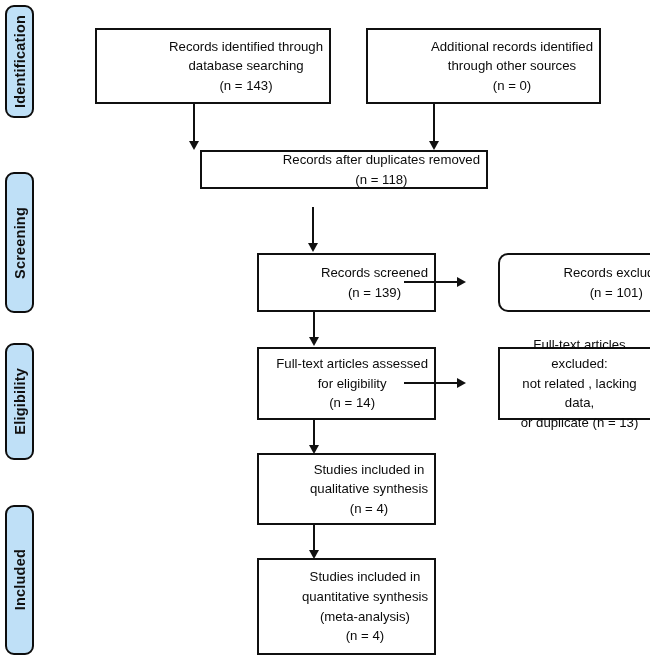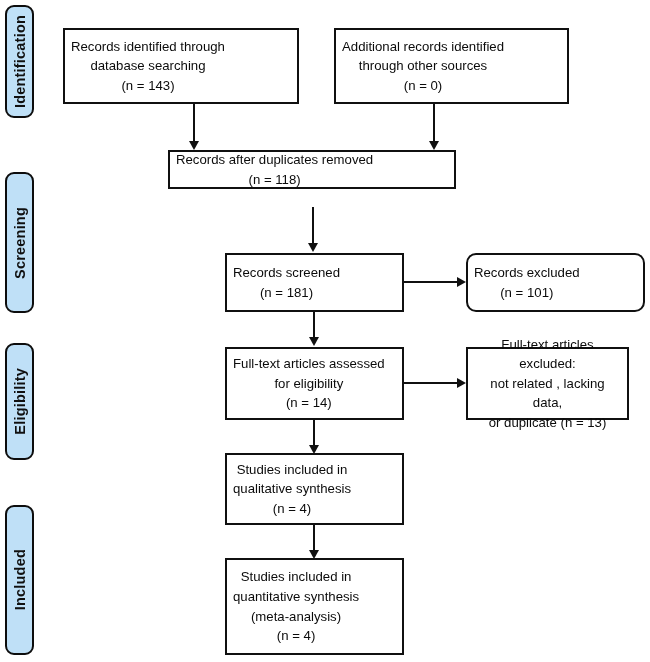--- a/index.html
+++ b/index.html
@@ -40,22 +40,23 @@
     white-space: nowrap;
   }
   
   .flow-box {
     position: absolute;
     box-sizing: border-box;
     background: #ffffff;
     border: 2px solid #101010;
     display: flex;
     align-items: center;
-    justify-content: flex-start;
+    justify-content: flex-end;
     text-align: center;
+    margin-left: 32px;
   }
   .flow-box .box-text {
     font-size: 13.2px;
     line-height: 1.48;
     color: #0b0b0b;
     padding: 0 6px;
     white-space: pre-line;
   }
   
   .vline {
@@ -127,21 +128,21 @@
   <div class="flow-box" style="left:168px; top:150px; width:288px; height:39px;">
     <div class="box-text">Records after duplicates removed
 (n = 118)</div>
   </div>
 
   <div class="vline" style="left:312px; top:207px; height:38px;"></div>
   <div class="arrow-down" style="left:307.5px; top:243px;"></div>
 
   <div class="flow-box" style="left:225px; top:253px; width:179px; height:59px;">
     <div class="box-text">Records screened
-(n = 181)</div>
+(n = 139)</div>
   </div>
 
   <div class="flow-box" style="left:466px; top:253px; width:179px; height:59px;border-radius:10px;">
     <div class="box-text">Records excluded
 (n = 101)</div>
   </div>
 
   <div class="hline" style="left:404px; top:281px; width:55px;"></div>
   <div class="arrow-right" style="left:457px; top:276.5px;"></div>
 

